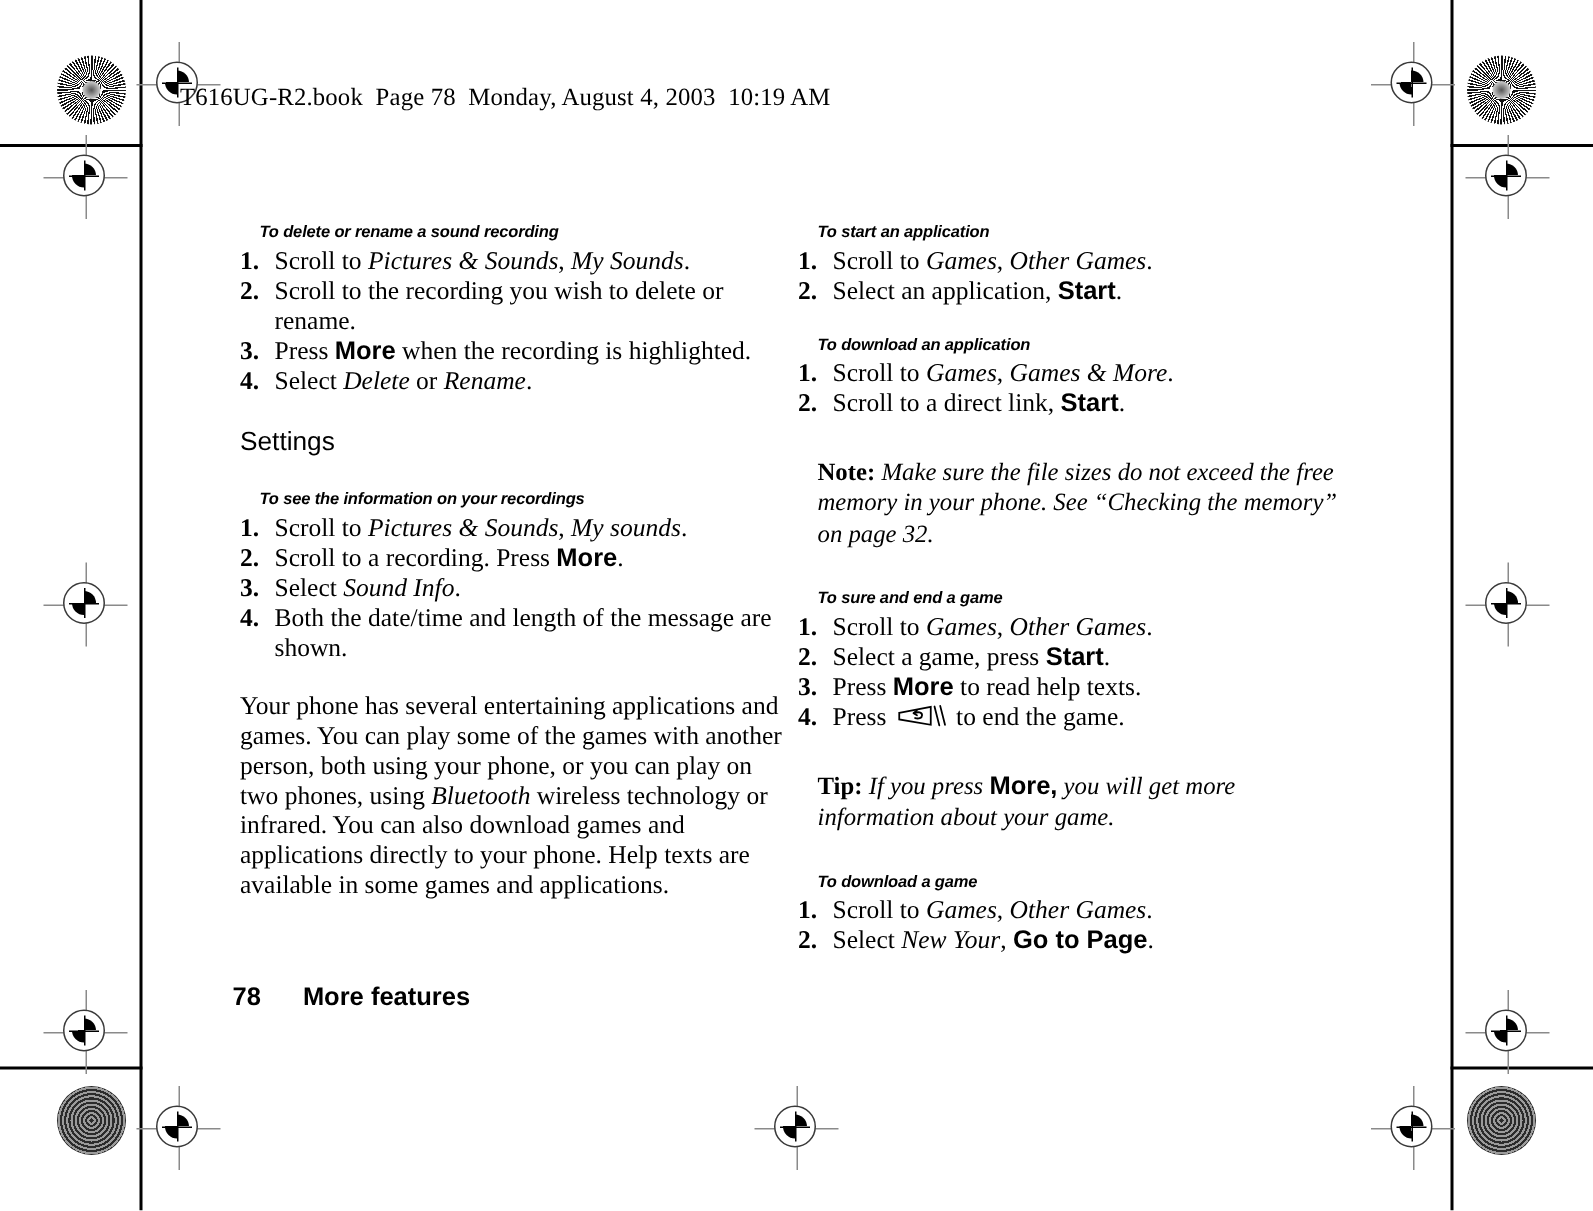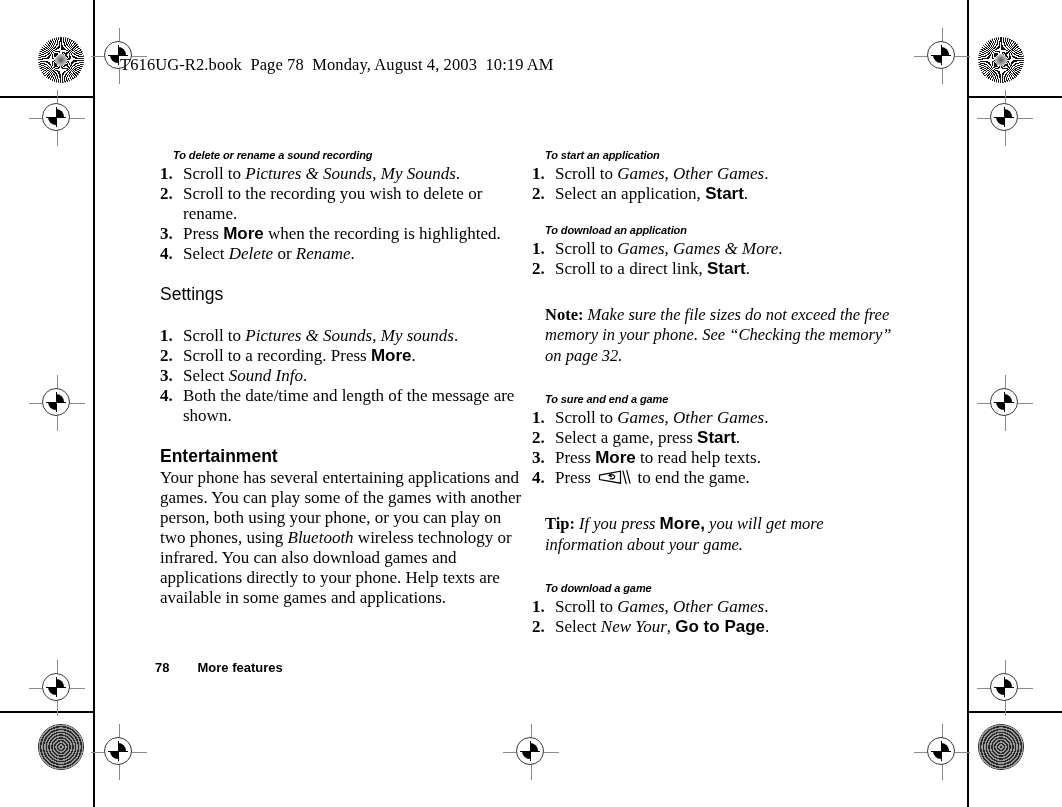--- a/index.html
+++ b/index.html
@@ -199,21 +199,21 @@
     margin: 0 2px;
   }
   .key-glyph svg { display: block; }
 
   .footer {
     position: absolute;
     left: 60px;
     bottom: 36px;
     font-family: "Liberation Sans", sans-serif;
     font-weight: bold;
-    font-size: 13px;
+    font-size: 17px;
     white-space: pre;
   }
   .footer .fnum { margin-right: 28px; }
 </style>
 </head>
 <body>
 
 <div class="page-rule rule-v-left"></div>
 <div class="page-rule rule-v-right"></div>
 <div class="page-rule rule-h-tl"></div>
@@ -326,29 +326,29 @@
       <li><span class="num">1.</span><span>Scroll to </span><i class="it">Pictures &amp; Sounds</i><span>, </span><i class="it">My Sounds</i><span>.</span></li>
       <li><span class="num">2.</span><span>Scroll to the recording you wish to delete or rename.</span></li>
       <li><span class="num">3.</span><span>Press </span><b class="ui">More</b><span> when the recording is highlighted.</span></li>
       <li><span class="num">4.</span><span>Select </span><i class="it">Delete</i><span> or </span><i class="it">Rename</i><span>.</span></li>
     </ol>
 
     <div class="spacer-md"></div>
     <h2 class="sec-head plain">Settings</h2>
     <div class="spacer-md"></div>
 
+    <h3 class="sub-head">To see the information on your recordings</h3>
     <ol class="steps">
       <li><span class="num">1.</span><span>Scroll to </span><i class="it">Pictures &amp; Sounds</i><span>, </span><i class="it">My sounds</i><span>.</span></li>
       <li><span class="num">2.</span><span>Scroll to a recording. Press </span><b class="ui">More</b><span>.</span></li>
       <li><span class="num">3.</span><span>Select </span><i class="it">Sound Info</i><span>.</span></li>
       <li><span class="num">4.</span><span>Both the date/time and length of the message are shown.</span></li>
     </ol>
 
     <div class="spacer-md"></div>
-    <h2 class="sec-head">Entertainment</h2>
     <p class="para"><span>Your phone has several entertaining applications and games. You can play some of the games with another person, both using your phone, or you can play on two phones, using </span><i class="it">Bluetooth</i><span> wireless technology or infrared. You can also download games and applications directly to your phone. Help texts are available in some games and applications.</span></p>
   </div>
 
   <div class="col col-right">
 
     <h3 class="sub-head">To start an application</h3>
     <ol class="steps">
       <li><span class="num">1.</span><span>Scroll to </span><i class="it">Games</i><span>, </span><i class="it">Other Games</i><span>.</span></li>
       <li><span class="num">2.</span><span>Select an application, </span><b class="ui">Start</b><span>.</span></li>
     </ol>

